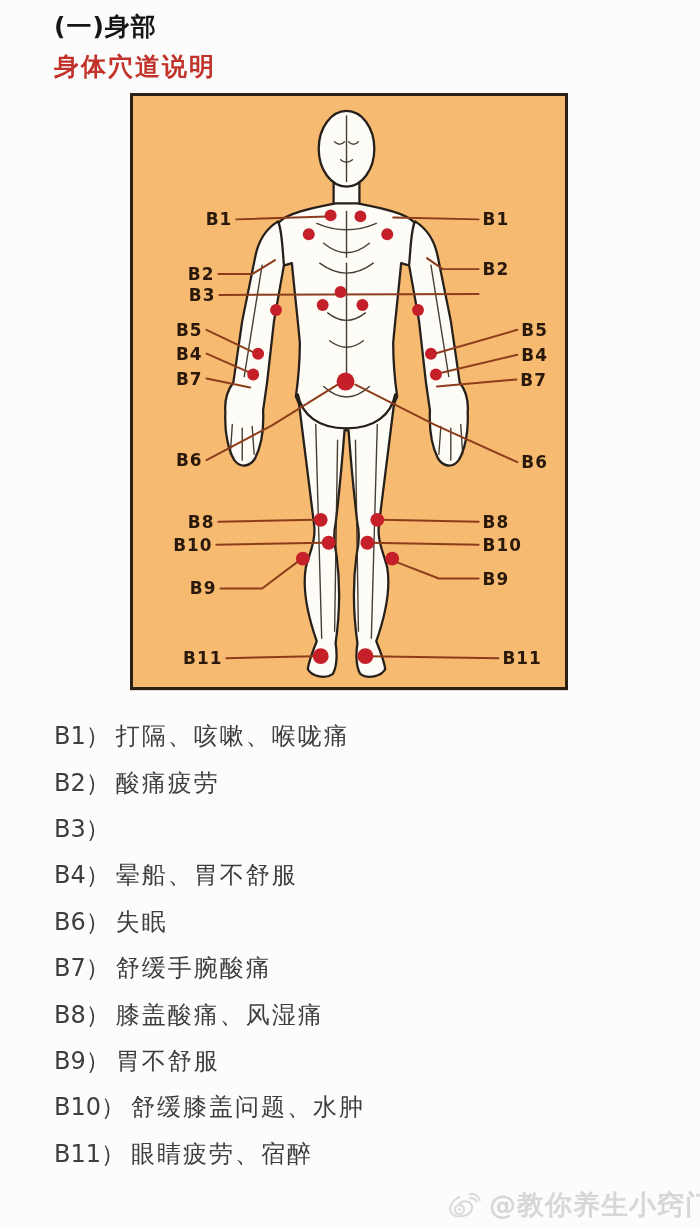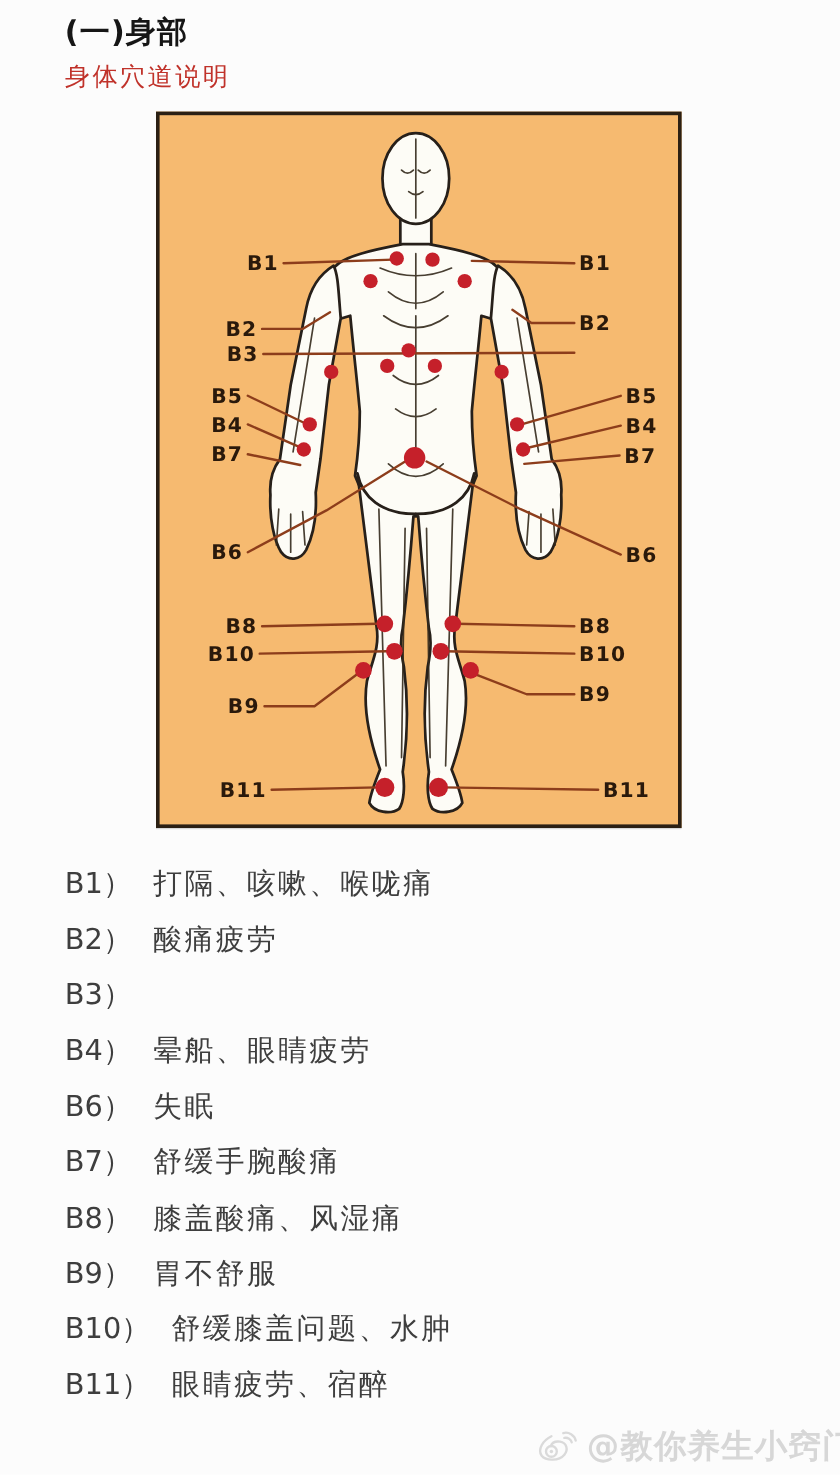--- a/index.html
+++ b/index.html
@@ -6,35 +6,35 @@
   .page{
     position:relative;width:700px;height:1229px;overflow:hidden;
     background:#fcfcfc;font-family:"DejaVu Sans","Liberation Sans",sans-serif;padding-left:25px;
   }
   .page-title{
     position:absolute;left:54px;top:10px;
     font-size:25px;font-weight:bold;color:#161616;letter-spacing:1px;
   }
   .page-subtitle{
     position:absolute;left:54px;top:50px;
-    font-size:21px;font-weight:normal;color:#c0322a;letter-spacing:2px;
+    font-size:25px;font-weight:bold;color:#c0322a;letter-spacing:2px;
   }
   .diagram{
     position:absolute;left:130px;top:93px;width:438px;height:597px;
     box-sizing:border-box;border:3px solid #2b2014;background:#f6ba70;
     box-shadow:0 1px 0 #d8d8d8;
   }
   .diagram svg{display:block;width:100%;height:100%;}
   .legend{position:absolute;left:54px;top:713px;width:620px;}
   .legend-row{
     height:46.4px;display:flex;align-items:center;
     font-size:24px;color:#3e3e3e;white-space:nowrap;text-align:center;
   }
   .lg-label{flex:0 0 auto;}
-  .lg-text{margin-left:18px;letter-spacing:2px;}
+  .lg-text{margin-left:6px;letter-spacing:2px;}
   .watermark{
     position:absolute;right:12px;bottom:6px;
     display:flex;align-items:center;gap:7px;
     color:#d7d7d7;font-size:27px;font-weight:bold;letter-spacing:1px;
   }
   .watermark svg{display:block;}
 </style>
 </head>
 <body>
 
@@ -227,21 +227,21 @@
     </div>
     <div class="legend-row">
       <span class="lg-label"><span>B2</span><span>）</span></span>
       <span class="lg-text">酸痛疲劳</span>
     </div>
     <div class="legend-row">
       <span class="lg-label"><span>B3</span><span>）</span></span>
     </div>
     <div class="legend-row">
       <span class="lg-label"><span>B4</span><span>）</span></span>
-      <span class="lg-text">晕船、眼睛疲劳</span>
+      <span class="lg-text">晕船、胃不舒服</span>
     </div>
     <div class="legend-row">
       <span class="lg-label"><span>B6</span><span>）</span></span>
       <span class="lg-text">失眠</span>
     </div>
     <div class="legend-row">
       <span class="lg-label"><span>B7</span><span>）</span></span>
       <span class="lg-text">舒缓手腕酸痛</span>
     </div>
     <div class="legend-row">

